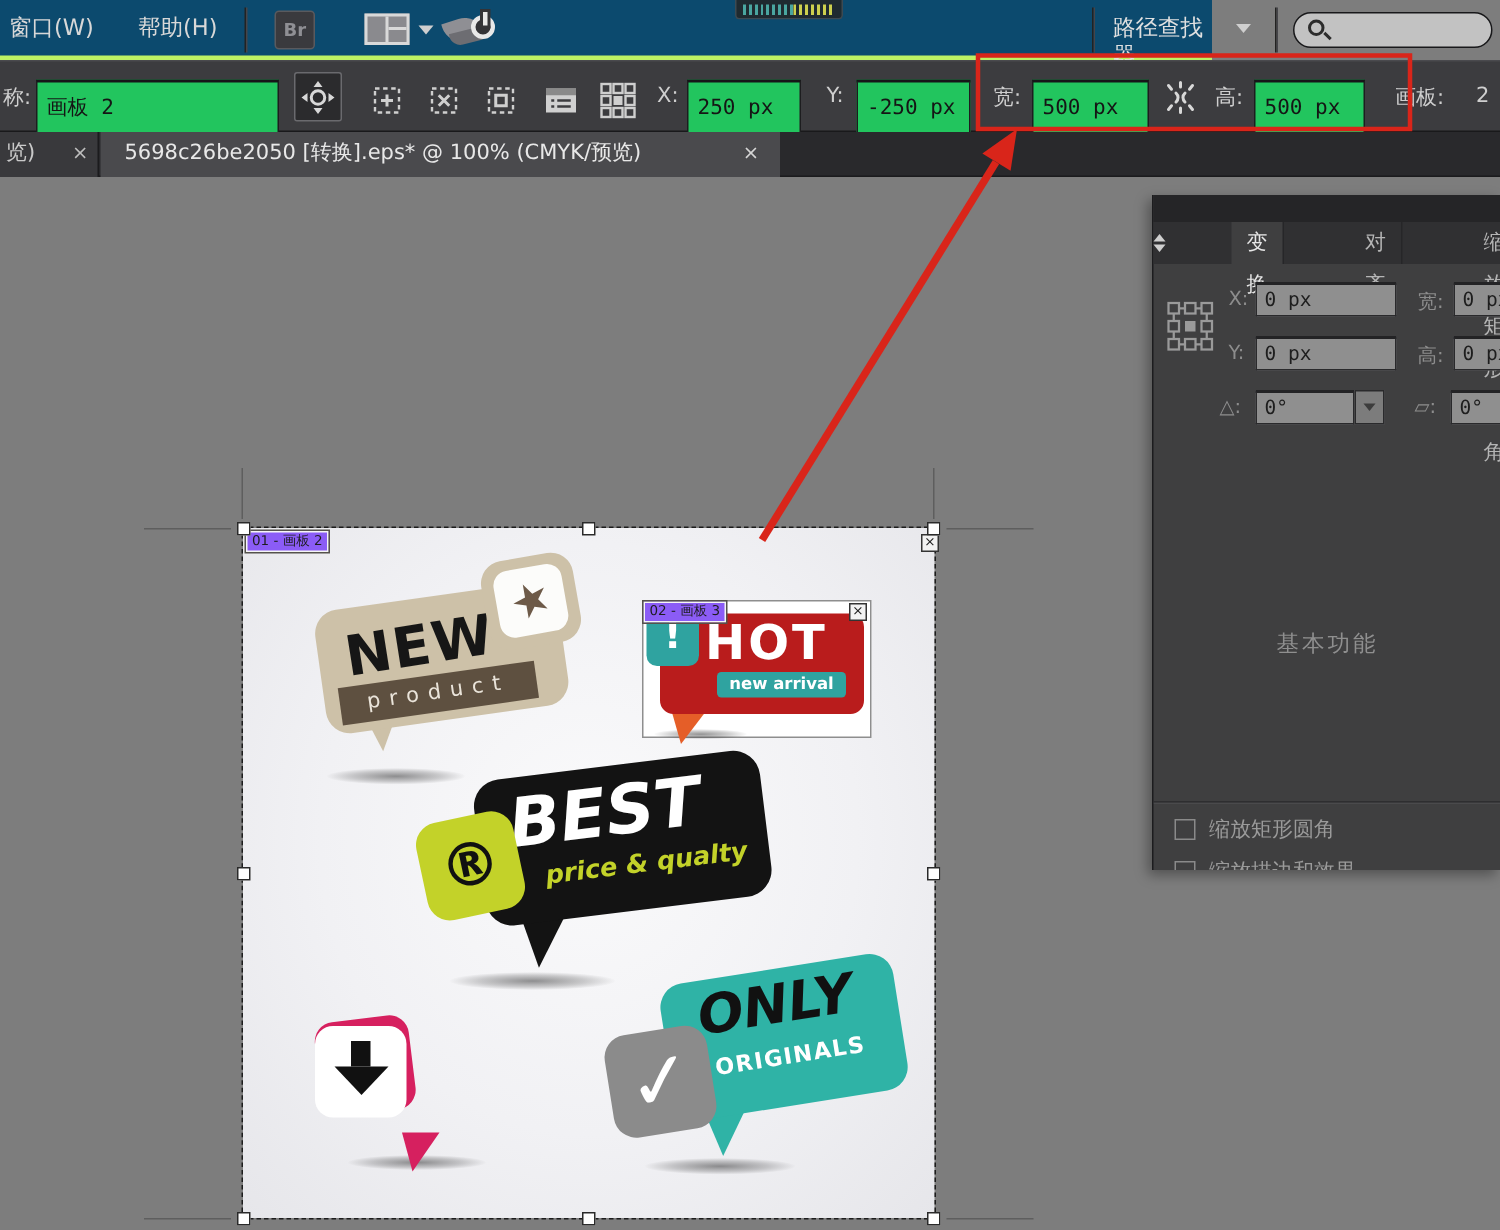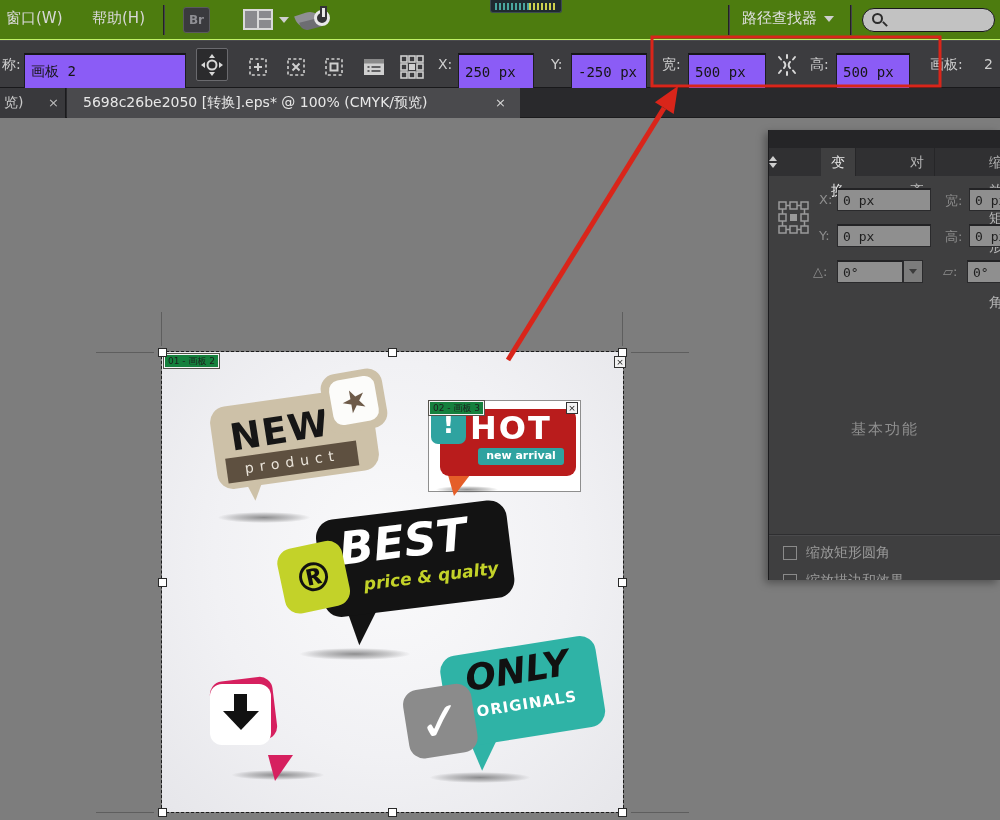--- a/index.html
+++ b/index.html
@@ -1,21 +1,21 @@
 <!DOCTYPE html>
 <html><head>
 <meta charset="utf-8">
 <style>
   * { margin:0; padding:0; box-sizing:border-box; }
   html,body { background:#555; }
   body { font-family:"DejaVu Sans","Liberation Sans",sans-serif; }
   #app { position:relative; width:1000px; height:820px; overflow:hidden; background:#7d7d7d; }
 
   
-  .menubar { position:absolute; left:0; top:0; width:1000px; height:40px; background:#4d7c0f; border-bottom:1px solid #bef264; }
+  .menubar { position:absolute; left:0; top:0; width:808px; height:40px; background:#0c4a6e; border-bottom:3px solid #bef264; }
   .menu-item { position:absolute; top:9px; color:#d8d8d8; font-size:15px; cursor:default; }
   #menu-window { left:6px; }
   #menu-help { left:92px; }
   .vsep { position:absolute; top:5px; width:1px; height:30px; background:#222; box-shadow:1px 0 0 #45454a; }
   #sep1 { left:163px; } #sep2 { left:728px; } #sep3 { left:850px; }
   .br-btn { position:absolute; left:183px; top:7px; width:27px; height:26px; border:1px solid #5a5a5e; border-radius:3px; color:#8f8f94; font-size:12px; font-weight:bold; text-align:center; line-height:24px; background:#3a3a3e; }
   .layout-btn { position:absolute; left:243px; top:9px; width:46px; height:22px; }
   .layout-glyph { position:absolute; left:0; top:0; width:30px; height:21px; border:2px solid #d9d9d9; background:#8a8a8e; }
   .layout-glyph .cellv { position:absolute; left:12px; top:0; width:2px; height:17px; background:#d9d9d9; }
   .layout-glyph .cellh { position:absolute; left:14px; top:7px; width:12px; height:2px; background:#d9d9d9; }
@@ -31,21 +31,21 @@
   .mini-meter .bars-lime { width:26px; height:7px; background:repeating-linear-gradient(90deg,#cdd04e 0 2px,#1f2a30 2px 4px); }
   #workspace-switcher { position:absolute; left:742px; top:9px; color:#e0e0e0; font-size:15px; }
   #workspace-caret { position:absolute; left:824px; top:16px; }
   .searchbox { position:absolute; left:862px; top:8px; width:133px; height:24px; background:#c2c2c2; border:1px solid #18181a; border-radius:12px; }
   .mag-icon { position:absolute; left:9px; top:4px; width:11px; height:11px; border:2px solid #2c2c2c; border-radius:50%; }
   .mag-icon::after { content:""; position:absolute; left:8px; top:8px; width:6px; height:2px; background:#2c2c2c; transform:rotate(45deg); }
 
   
   .controlbar { position:absolute; left:0; top:40px; width:1000px; height:48px; background:#3c3c3f; border-top:1px solid #4a4a4e; border-bottom:1px solid #19191b; }
   .cb-label { position:absolute; color:#cfcfcf; font-size:14px; top:15px; }
-  .cb-input { position:absolute; top:12px; height:36px; background:#8b5cf6; border:1px solid #1d1d1f; border-top:2px solid #161618; color:#151515; font-size:14px; font-family:"DejaVu Sans Mono","Liberation Mono",monospace; padding:0 6px; }
+  .cb-input { position:absolute; top:12px; height:36px; background:#22c55e; border:1px solid #1d1d1f; border-top:2px solid #161618; color:#151515; font-size:14px; font-family:"DejaVu Sans Mono","Liberation Mono",monospace; padding:0 6px; }
   #lbl-name { left:2px; }
   #inp-name { left:24px; width:162px; }
   .tool-btn { position:absolute; top:47px; width:32px; height:33px; display:flex; align-items:center; justify-content:center; }
   .tool-btn.pressed { background:#2b2b2d; border:1px solid #6a6a6e; border-radius:2px; }
   #btn-move { left:196px; top:7px; position:absolute; }
   .icon-svg { display:block; }
   #btn-ab-plus { left:242px; top:9px; position:absolute; }
   #btn-ab-x { left:280px; top:9px; position:absolute; }
   #btn-ab-inner { left:318px; top:9px; position:absolute; }
   #btn-ab-options { left:358px; top:9px; position:absolute; }
@@ -72,21 +72,21 @@
   .artboard { position:absolute; left:162px; top:352px; width:461px; height:460px; background:radial-gradient(ellipse at 50% 45%, #fafafb 0%, #f1f1f4 55%, #e6e6ea 100%); outline:1px dashed #1c1c1c; }
   .crop { position:absolute; background:#5e5e5e; }
   #crop-tl-h { left:96px; top:352px; width:58px; height:1px; }
   #crop-tl-v { left:161px; top:312px; width:1px; height:34px; }
   #crop-tr-h { left:631px; top:352px; width:58px; height:1px; }
   #crop-tr-v { left:622px; top:312px; width:1px; height:34px; }
   #crop-bl-h { left:96px; top:812px; width:58px; height:1px; }
   #crop-br-h { left:631px; top:812px; width:58px; height:1px; }
   .handle { position:absolute; width:9px; height:9px; background:#fff; border:1px solid #2a2a2a; z-index:6; }
   .ab-delete { position:absolute; width:12px; height:12px; background:#f2f2f2; border:1px solid #333; color:#222; font-size:9px; line-height:10px; text-align:center; z-index:6; }
-  .ab-label { position:absolute; background:#15803d; border:1px solid #f5f5f5; outline:1px solid #55524c; color:#1d1d1d; font-size:9px; line-height:12px; padding:0 3px; z-index:6; white-space:nowrap; }
+  .ab-label { position:absolute; background:#8b5cf6; border:1px solid #f5f5f5; outline:1px solid #55524c; color:#1d1d1d; font-size:9px; line-height:12px; padding:0 3px; z-index:6; white-space:nowrap; }
   #ab1-label { left:164px; top:354px; }
   #ab2-frame { position:absolute; left:428px; top:400px; width:153px; height:92px; border:1px solid #8e8e8e; background:#ffffff; z-index:2; }
   #ab2-label { left:429px; top:401px; }
   #ab2-delete { left:566px; top:402px; }
   #ab1-delete { left:614px; top:356px; }
 
   .shadow-ellipse { position:absolute; border-radius:50%; background:radial-gradient(ellipse, rgba(0,0,0,0.42) 0%, rgba(0,0,0,0.18) 45%, rgba(0,0,0,0) 72%); z-index:2; }
 
   .sticker { position:absolute; z-index:3; }
   .tail { position:absolute; width:0; height:0; }

